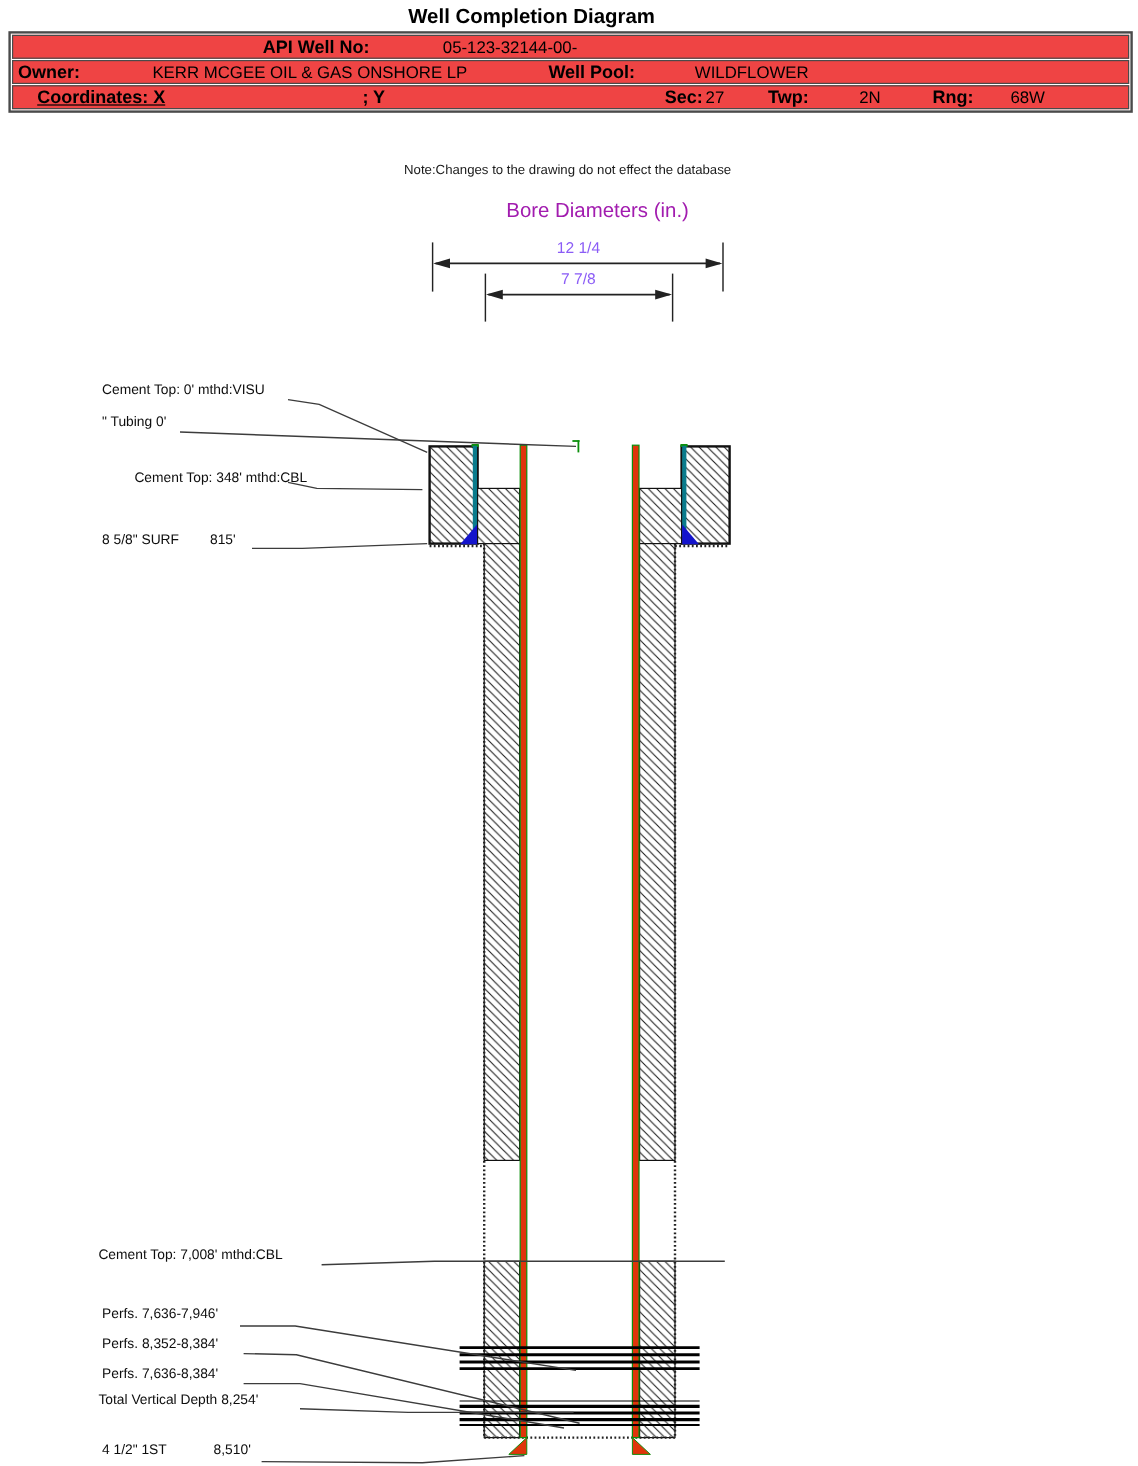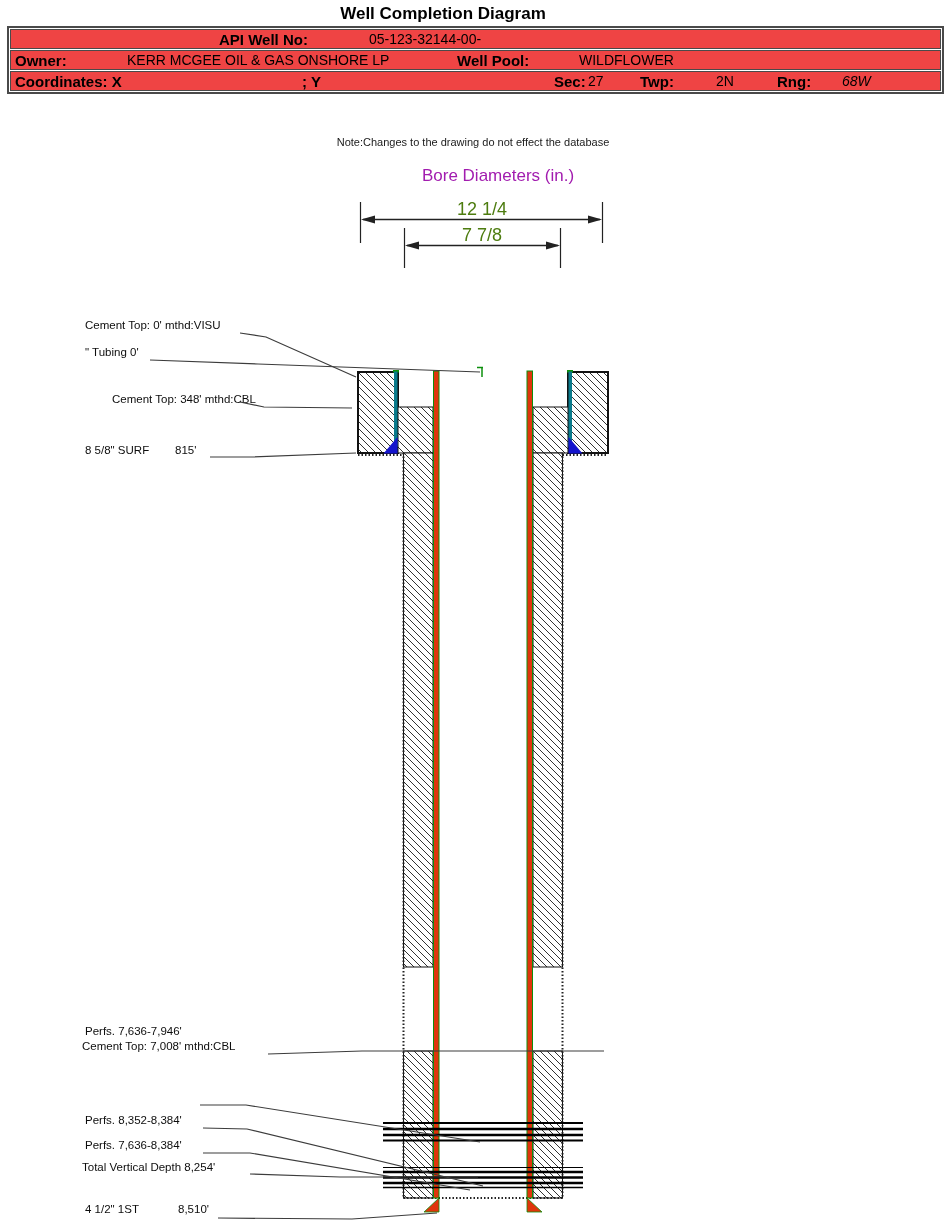--- a/index.html
+++ b/index.html
@@ -7,65 +7,65 @@
        font-family:"Liberation Sans",sans-serif;color:#000;}
   .abs{position:absolute;white-space:nowrap;}
   .page-title{font-size:17px;font-weight:bold;transform:translateX(-50%);}
   .hdr{position:absolute;left:7px;top:26px;width:931px;border:2px solid #4a4a4a;padding:1px;background:#fff;}
   .hdr-row{position:relative;height:18px;border:1px solid #4a4a4a;margin-bottom:1px;background:#ef4444;}
   .hdr-row:last-child{margin-bottom:0;}
   .hdr-row .abs{top:1px;font-size:14px;}
   .hlbl{font-weight:bold;font-size:15px !important;}
   .note{font-size:11px;color:#1a1a1a;transform:translateX(-50%);}
   .bore-title{font-size:17px;color:#a21caf;transform:translateX(-50%);}
-  .dimlbl{font-size:18px;color:#4d7c0f;transform:translateX(-50%);}
+  .dimlbl{font-size:13px;color:#8b5cf6;transform:translateX(-50%);}
   .ann{font-size:11.5px;color:#0d0d0d;}
   svg{position:absolute;left:0;top:0;}
 </style>
 </head>
 <body>
 
 <div class="abs page-title" style="left:443px;top:4px;">Well Completion Diagram</div>
 
 <div class="hdr">
   <div class="hdr-row">
     <span class="abs hlbl" style="left:208px;">API Well No:</span>
     <span class="abs" style="left:358px;">05-123-32144-00-</span>
   </div>
   <div class="hdr-row">
     <span class="abs hlbl" style="left:4px;">Owner:</span>
     <span class="abs" style="left:116px;">KERR MCGEE OIL &amp; GAS ONSHORE LP</span>
     <span class="abs hlbl" style="left:446px;">Well Pool:</span>
     <span class="abs" style="left:568px;">WILDFLOWER</span>
   </div>
   <div class="hdr-row">
-    <span class="abs hlbl" style="left:4px;">Coordinates: X</span>
+    <span class="abs hlbl" style="left:20px;text-decoration:underline;">Coordinates: X</span>
     <span class="abs hlbl" style="left:291px;">; Y</span>
     <span class="abs hlbl" style="left:543px;">Sec:</span>
     <span class="abs" style="left:577px;">27</span>
     <span class="abs hlbl" style="left:629px;">Twp:</span>
     <span class="abs" style="left:705px;">2N</span>
     <span class="abs hlbl" style="left:766px;">Rng:</span>
-    <span class="abs" style="left:831px;font-style:italic;">68W</span>
+    <span class="abs" style="left:831px;">68W</span>
   </div>
 </div>
 
 <div class="abs note" style="left:473px;top:136px;">Note:Changes to the drawing do not effect the database</div>
 
 <div class="abs bore-title" style="left:498px;top:166px;">Bore Diameters (in.)</div>
 <div class="abs dimlbl" style="left:482px;top:199px;">12 1/4</div>
 <div class="abs dimlbl" style="left:482px;top:225px;">7 7/8</div>
 
 <div class="abs ann" style="left:85px;top:319px;">Cement Top: 0' mthd:VISU</div>
 <div class="abs ann" style="left:85px;top:346px;">" Tubing 0'</div>
 <div class="abs ann" style="left:85px;top:393px;margin-left:27px;">Cement Top: 348' mthd:CBL</div>
 <div class="abs ann" style="left:85px;top:444px;">8 5/8" SURF</div>
 <div class="abs ann" style="left:175px;top:444px;">815'</div>
 <div class="abs ann" style="left:82px;top:1040px;">Cement Top: 7,008' mthd:CBL</div>
-<div class="abs ann" style="left:85px;top:1025px;">Perfs. 7,636-7,946'</div>
+<div class="abs ann" style="left:85px;top:1089px;">Perfs. 7,636-7,946'</div>
 <div class="abs ann" style="left:85px;top:1114px;">Perfs. 8,352-8,384'</div>
 <div class="abs ann" style="left:85px;top:1139px;">Perfs. 7,636-8,384'</div>
 <div class="abs ann" style="left:82px;top:1161px;">Total Vertical Depth 8,254'</div>
 <div class="abs ann" style="left:85px;top:1203px;">4 1/2" 1ST</div>
 <div class="abs ann" style="left:178px;top:1203px;">8,510'</div>
 
 <svg width="948" height="1222" viewBox="0 0 948 1222">
   <defs>
     <pattern id="hatch" width="7" height="7" patternUnits="userSpaceOnUse">
       <rect width="7" height="7" fill="#ffffff"></rect>

